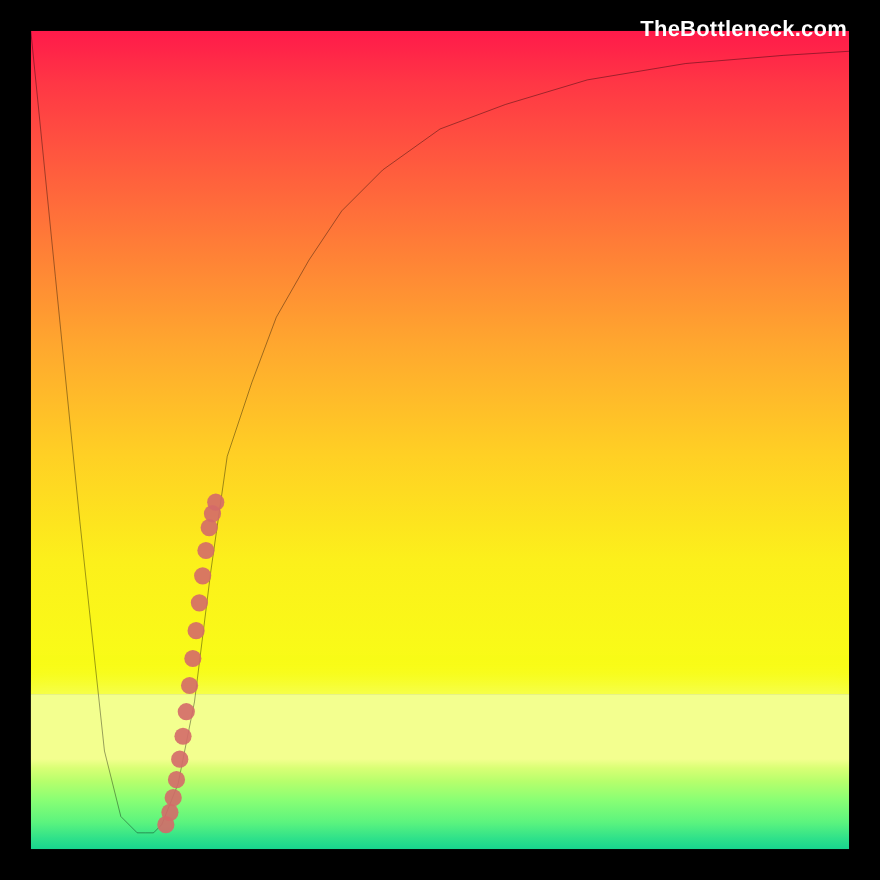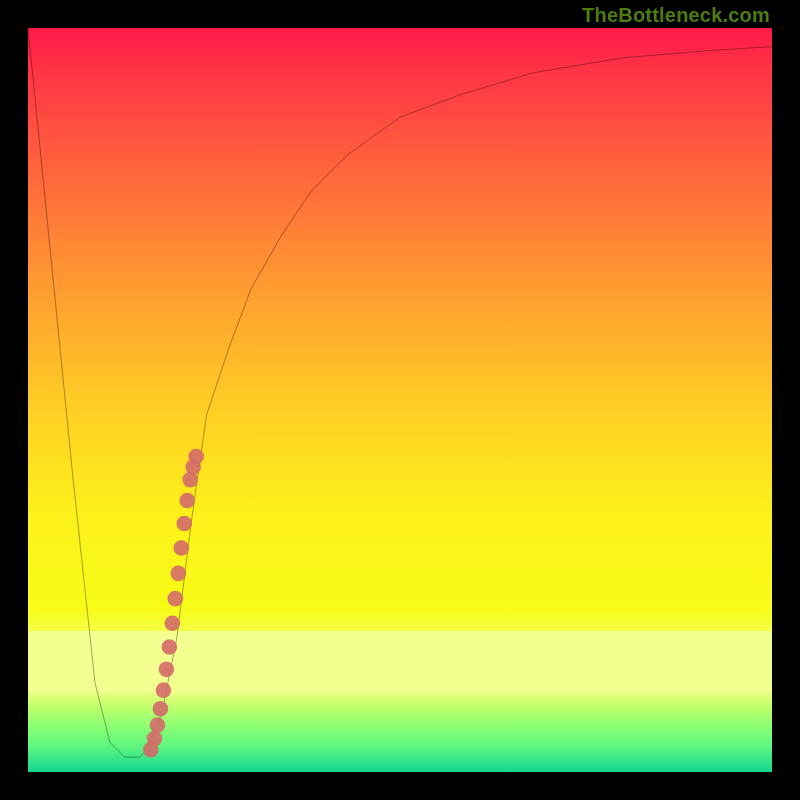--- a/index.html
+++ b/index.html
@@ -65,23 +65,23 @@
     );
   }
   svg.curve {
     position: absolute;
     inset: 0;
     width: 100%;
     height: 100%;
   }
   .source-label {
     position: absolute;
-    top: 4px;
+    top: 16px;
     right: 30px;
-    color: #4d7c0f;
+    color: #ffffff;
     font-size: 20px;
     font-weight: 600;
     letter-spacing: 0.2px;
     user-select: none;
   }
 </style>
 </head>
 <body>
 
 <div class="stage">

